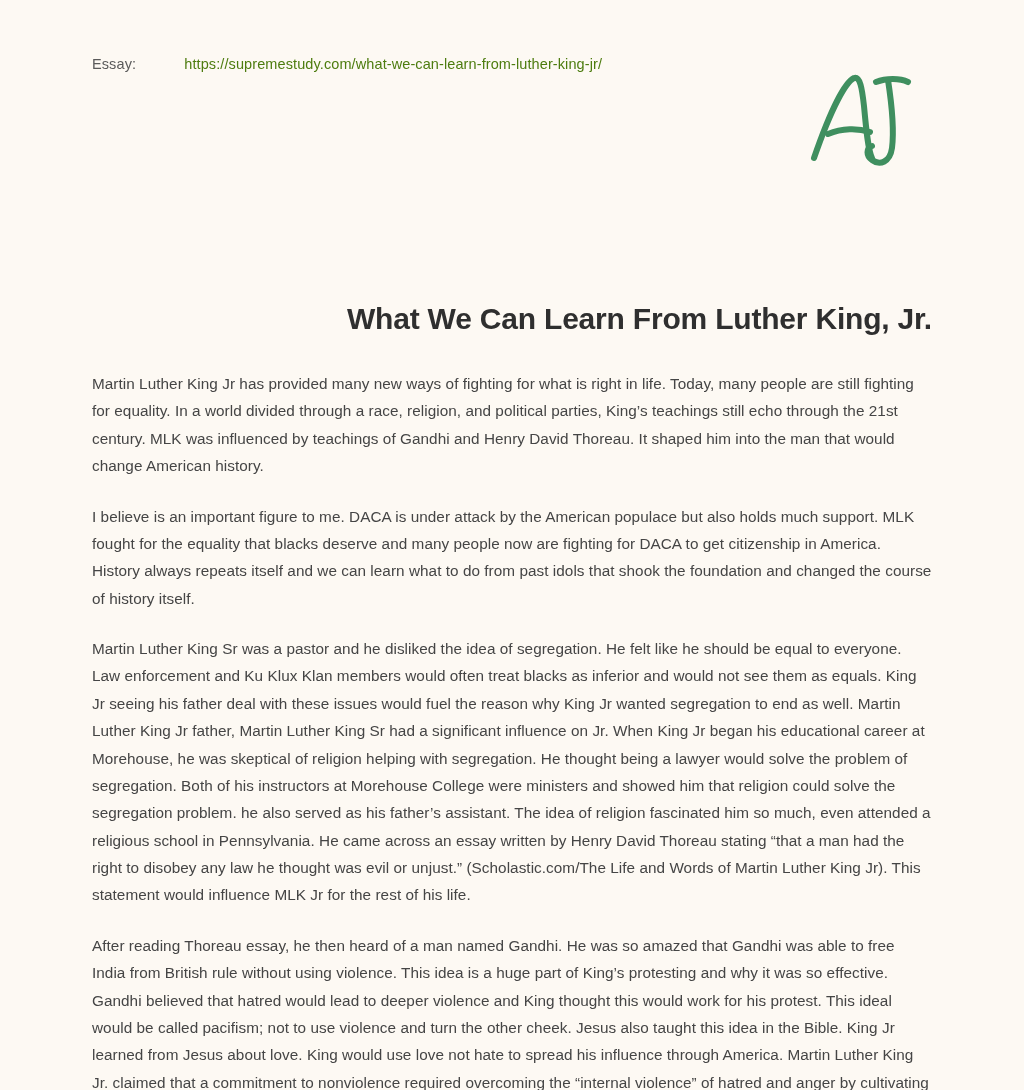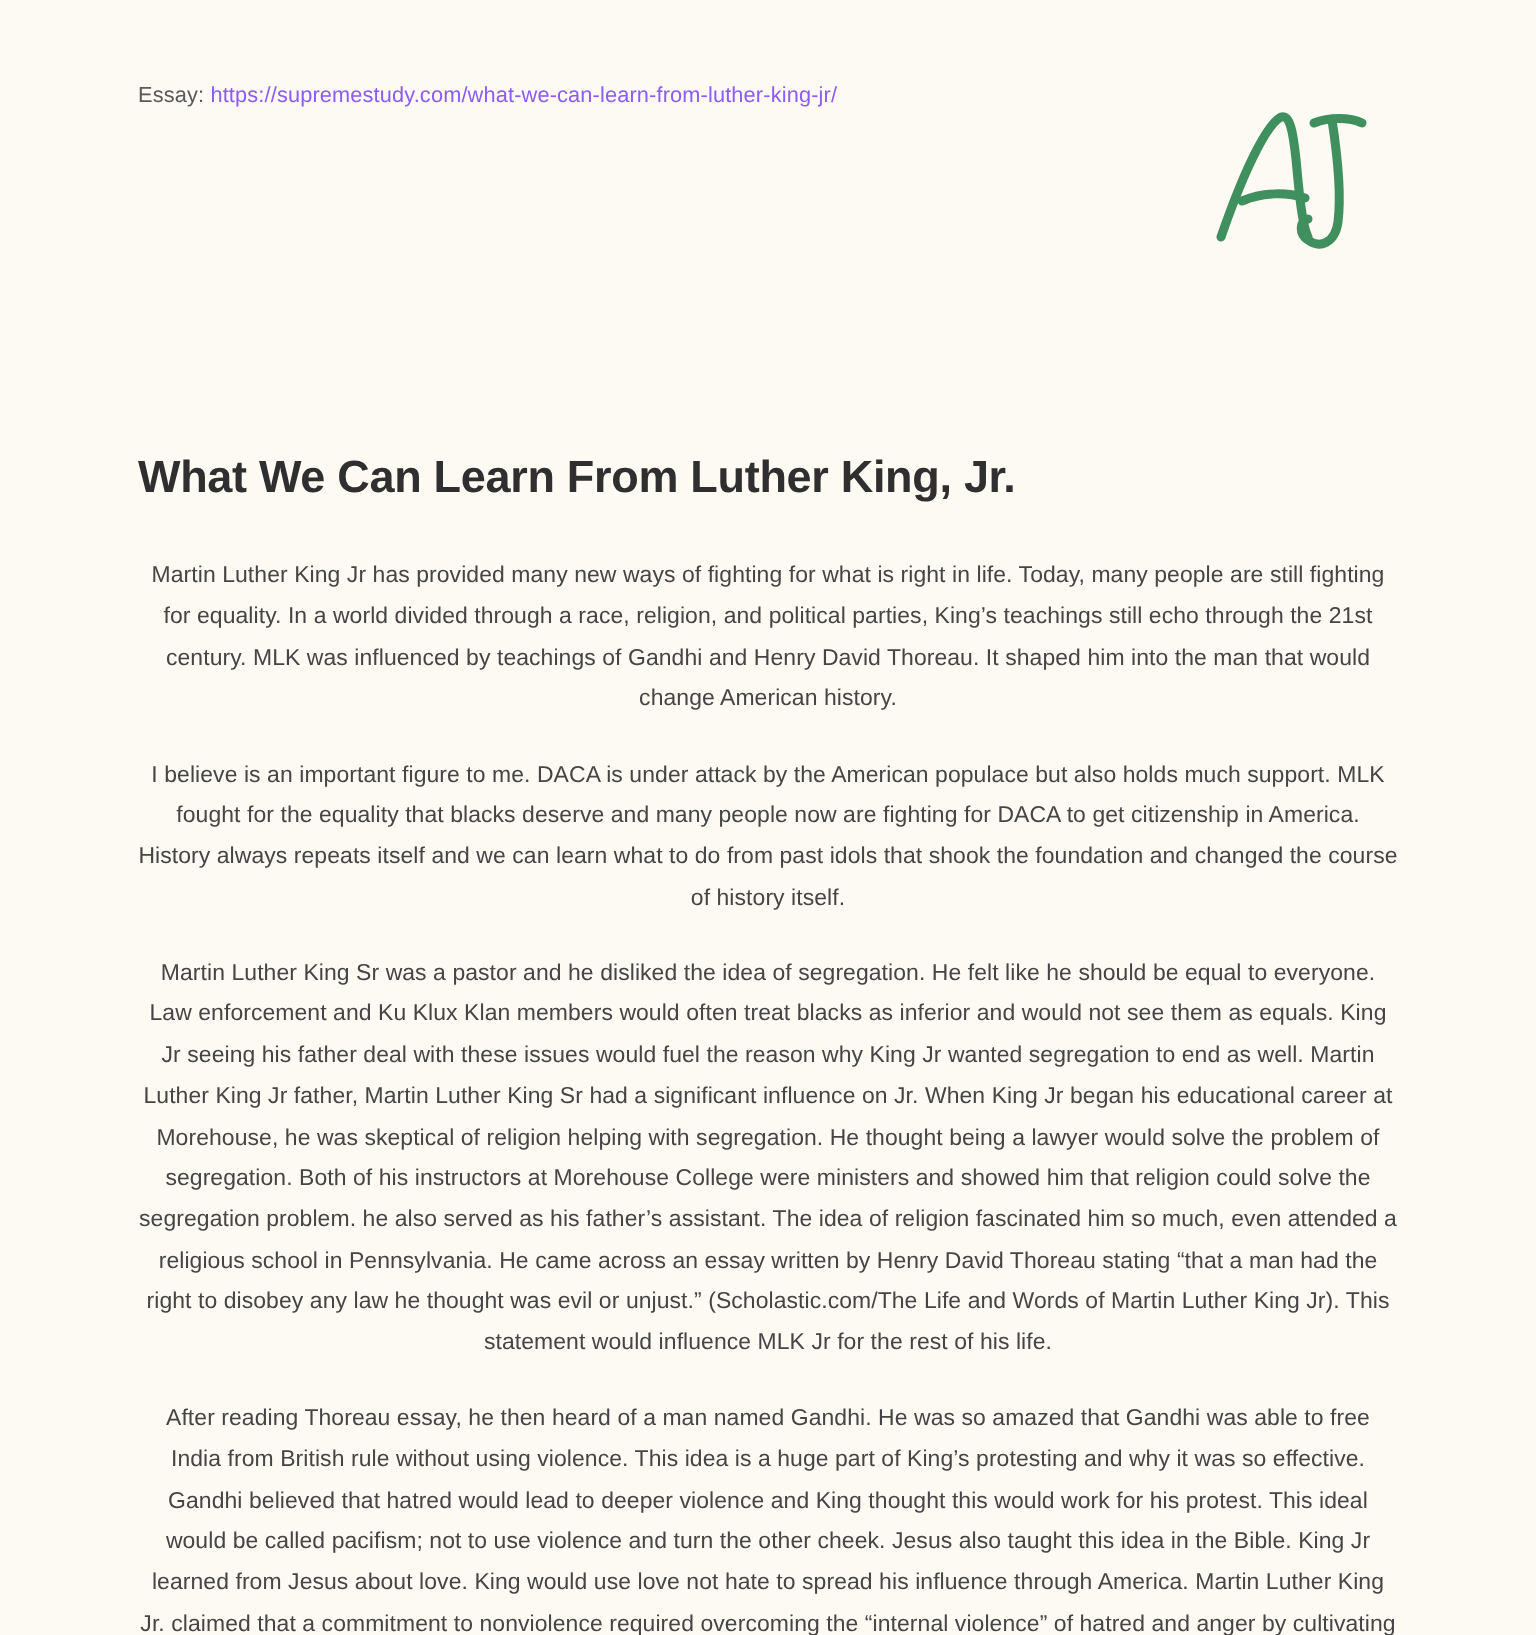--- a/index.html
+++ b/index.html
@@ -34,46 +34,47 @@
   }
   .source-line {
     font-size: 14.5px;
     color: #5a5a5a;
     letter-spacing: 0.1px;
   }
   .source-label {
     color: #5a5a5a;
   }
   .source-url {
-    color: #8b5cf6;
+    color: #4d7c0f;
     text-decoration: none;
     word-break: break-all;
+    margin-left: 44px;
   }
   .logo {
     position: absolute;
     right: 10px;
     top: 10px;
     width: 120px;
     height: 110px;
   }
   .logo svg { display: block; }
   .title {
     font-size: 30px;
     font-weight: bold;
     color: #2f2f2f;
     margin: 96px 0 34px 0;
     letter-spacing: -0.2px;
+    text-align: right;
   }
   .body-text p {
     font-size: 15.3px;
     line-height: 1.79;
     color: #454545;
     margin: 0 0 23px 0;
     letter-spacing: 0.05px;
-    text-align: center;
   }
   .body-text p:last-child {
     margin-bottom: 0;
   }
 </style>
 </head>
 <body>
 
 <div class="page">
 

